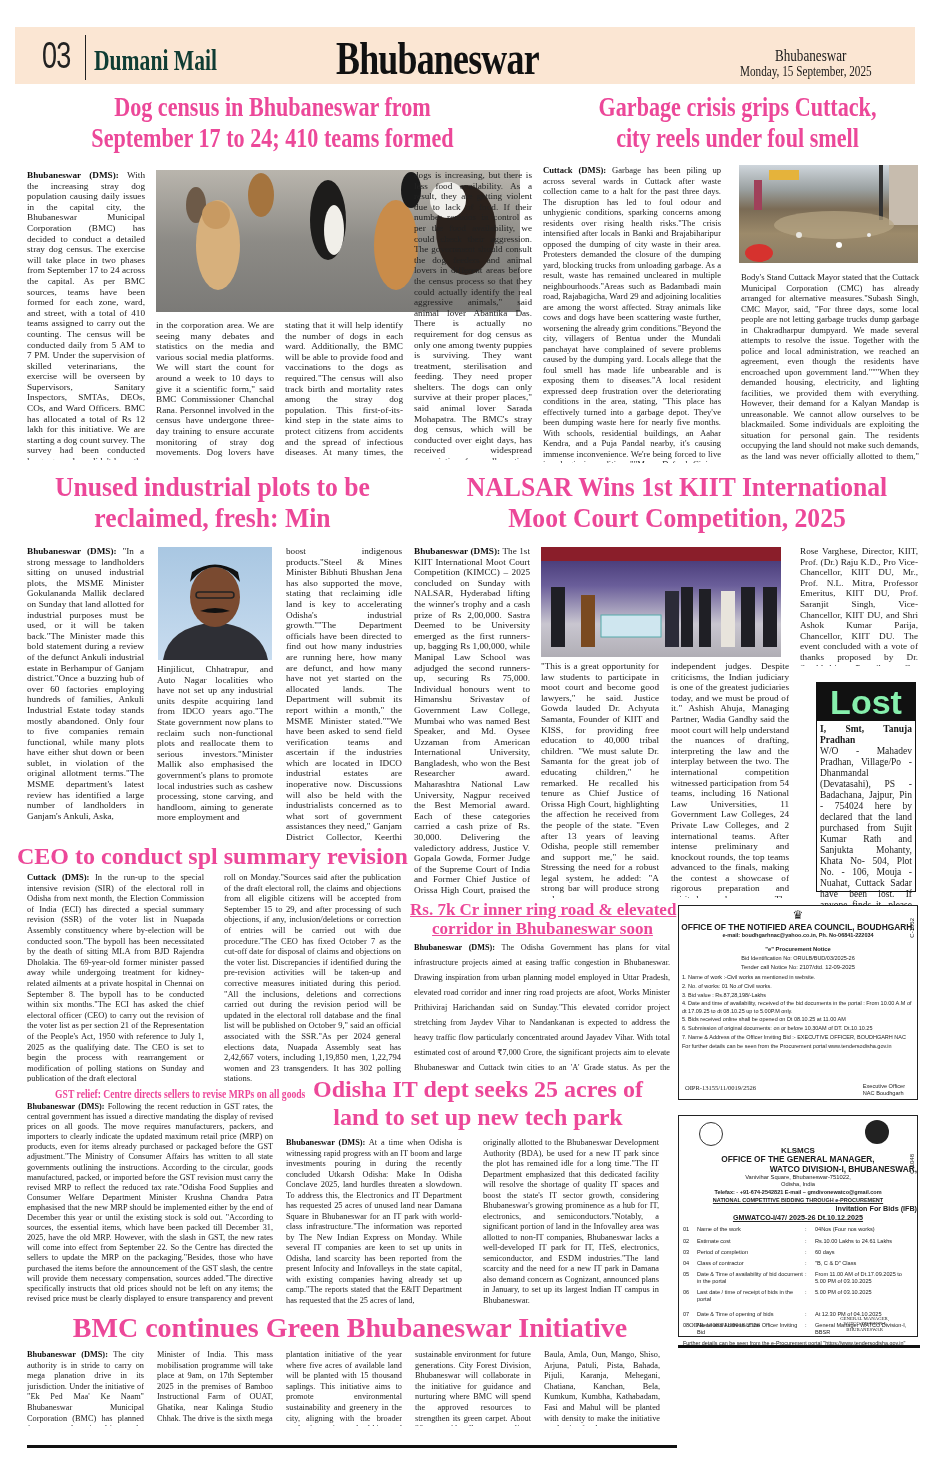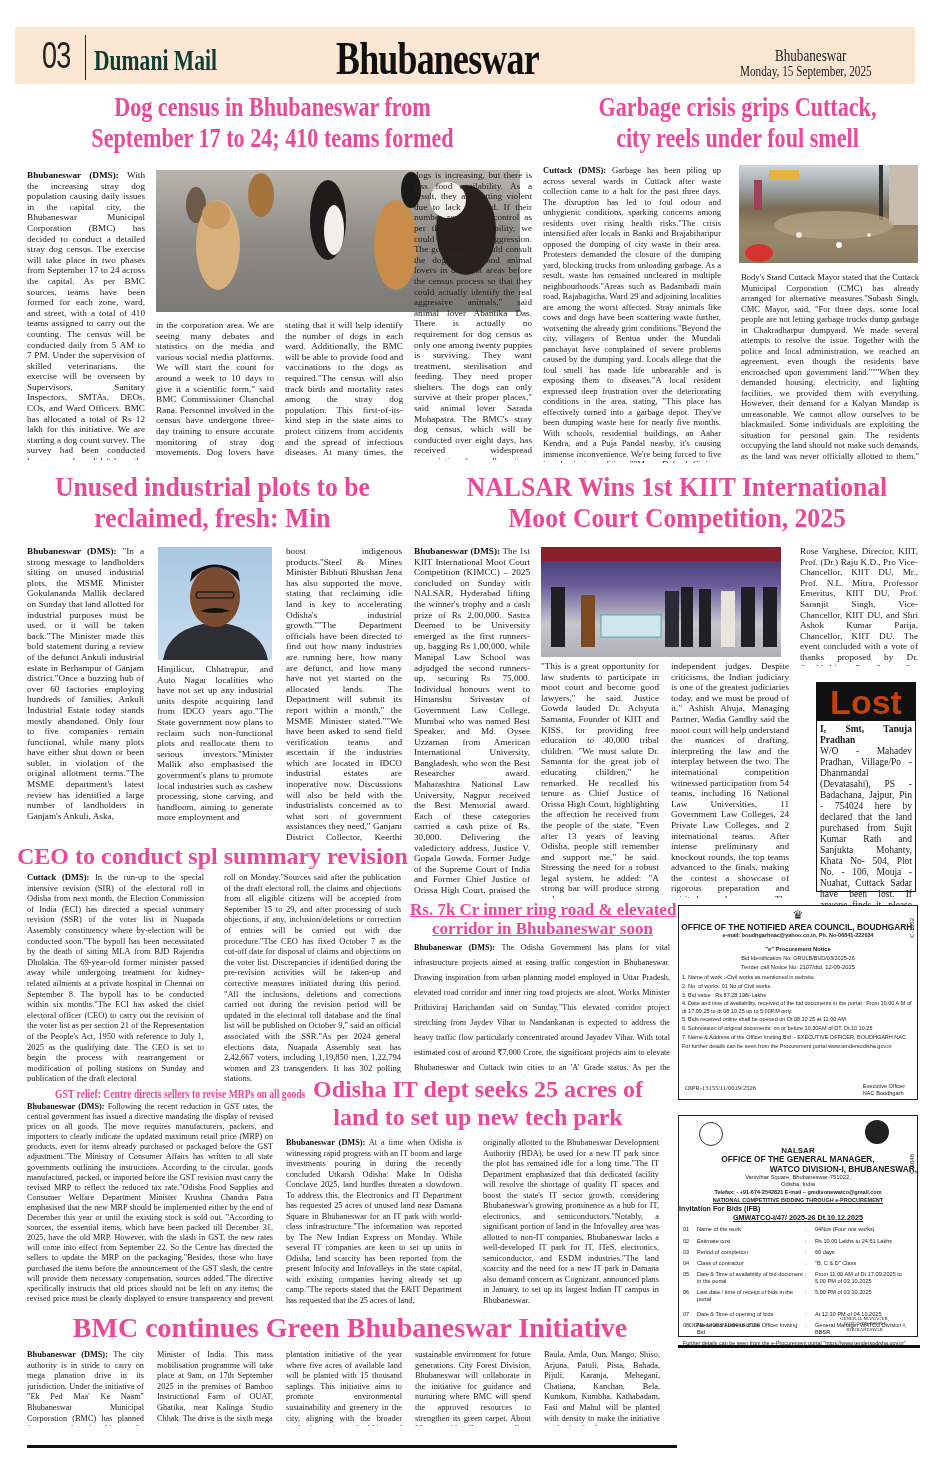--- a/index.html
+++ b/index.html
@@ -12,21 +12,21 @@
   .paper{left:94px;top:43px;font-size:30px;font-weight:bold;color:#0f3c33;transform:scaleX(.72);transform-origin:left;white-space:nowrap;}
   .city{left:336px;top:32px;font-size:46px;font-weight:bold;color:#111;transform:scaleX(.78);transform-origin:left;white-space:nowrap;letter-spacing:-1px;}
   .mast-city{left:775px;top:47px;font-size:16px;transform:scaleX(.82);transform-origin:left;white-space:nowrap;}
   .mast-date{left:740px;top:64px;font-size:14px;transform:scaleX(.8);transform-origin:left;white-space:nowrap;}
   .hl{font-weight:bold;text-align:center;line-height:1.16;color:#ec4899;}
   .col{font-size:9.2px;line-height:10.6px;text-align:justify;color:#222;overflow:hidden;}
   .col b{color:#111;}
   .img{overflow:hidden;}
   .rule{background:#111;}
   .lost-box{border:1.5px solid #111;background:#fff;}
-  .lost-head{background:#111;color:#c2410c;font-family:"Liberation Sans",sans-serif;font-weight:bold;font-size:34px;text-align:center;line-height:38px;height:38px;}
+  .lost-head{background:#111;color:#86efac;font-family:"Liberation Sans",sans-serif;font-weight:bold;font-size:34px;text-align:center;line-height:38px;height:38px;}
   .lost-body{padding:3px 3px;font-size:9.5px;line-height:11px;text-align:justify;}
   .adbox{border:1.2px solid #222;background:#fff;font-family:"Liberation Sans",sans-serif;color:#222;}
   .ad-row{display:flex;font-size:5.6px;line-height:7px;}
   .ad-row .n{width:14px;}
   .ad-row .k{width:108px;}
   .ad-row .c{width:10px;}
   .ad-row .v{flex:1;}
 </style>
 </head>
 <body>
@@ -216,28 +216,28 @@
   <b>Bhubaneswar (DMS):</b><span> At a time when Odisha is witnessing rapid progress with an IT boom and large investments pouring in during the recently concluded Utkarsh Odisha: Make In Odisha Conclave 2025, land hurdles threaten a slowdown. To address this, the Electronics and IT Department has requested 25 acres of unused land near Damana Square in Bhubaneswar for an IT park with world-class infrastructure."The information was reported by The New Indian Express on Monday. While several IT companies are keen to set up units in Odisha, land scarcity has been reported from the present Infocity and Infovalleys in the state capital, with existing companies having already set up camp."The reports stated that the E&amp;IT Department has requested that the 25 acres of land,</span>
 </div>
 <div class="abs col" style="left:483px;top:1138px;width:176px;height:170px;font-size:8.3px;line-height:10.5px;">
   <span>originally allotted to the Bhubaneswar Development Authority (BDA), be used for a new IT park since the plot has remained idle for a long time."The IT Department emphasized that this dedicated facility will resolve the shortage of quality IT spaces and boost the state's IT sector growth, considering Bhubaneswar's growing prominence as a hub for IT, electronics, and semiconductors."Notably, a significant portion of land in the Infovalley area was allotted to non-IT companies, Bhubaneswar lacks a well-developed IT park for IT, ITeS, electronics, semiconductor, and ESDM industries."The land scarcity and the need for a new IT park in Damana also demand concern as Cognizant, announced plans in January, to set up its largest Indian IT campus in Bhubaneswar.</span>
 </div>
 
 <div class="abs adbox" style="left:678px;top:1115px;width:240px;height:222px;">
   <div style="position:absolute;left:20px;top:6px;width:24px;height:24px;border:1.5px solid #333;border-radius:50%;"></div>
   <div style="position:absolute;right:28px;top:4px;width:24px;height:24px;border-radius:50%;background:#222;"></div>
   <div style="position:absolute;right:2px;top:38px;font-size:6px;writing-mode:vertical-rl;transform:rotate(180deg);">C-1048</div>
-  <div style="text-align:center;margin-top:30px;font-weight:bold;font-size:8px;">NALSAR</div>
+  <div style="text-align:center;margin-top:30px;font-weight:bold;font-size:8px;">KLSMCS</div>
   <div style="text-align:center;font-weight:bold;font-size:8.3px;line-height:9.5px;">OFFICE OF THE GENERAL MANAGER,</div>
   <div style="text-align:right;font-weight:bold;font-size:8.3px;line-height:9.5px;">WATCO DIVISION-I, BHUBANESWAR,</div>
   <div style="text-align:center;font-size:5.8px;line-height:7px;">Vanivihar Square, Bhubaneswar-751022,</div>
   <div style="text-align:center;font-size:5.8px;line-height:7px;">Odisha, India</div>
   <div style="text-align:center;font-size:5.5px;line-height:8px;font-weight:bold;">Telefax: - +91-674-2542821 E-mail – gmdivonewatco@gmail.com</div>
   <div style="text-align:center;font-size:5.5px;line-height:8px;font-weight:bold;text-decoration:underline;">NATIONAL COMPETITIVE BIDDING THROUGH e-PROCUREMENT</div>
-  <div style="text-align:left;font-size:7.2px;line-height:9px;font-weight:bold;">Invitation For Bids (IFB)</div>
+  <div style="text-align:right;font-size:7.2px;line-height:9px;font-weight:bold;">Invitation For Bids (IFB)</div>
   <div style="text-align:center;font-size:7.2px;line-height:9px;font-weight:bold;text-decoration:underline;margin-bottom:4px;">GMWATCO-I/47/ 2025-26 Dt.10.12.2025</div>
   <div style="padding:0 4px;">
     <div class="ad-row" style="margin-bottom:5px;">
         <span class="n">01</span>
         <span class="k">Name of the work</span>
         <span class="c">:</span>
         <span class="v">04Nos (Four nos works)</span>
       </div>
     <div class="ad-row" style="margin-bottom:4px;">
         <span class="n">02</span>

